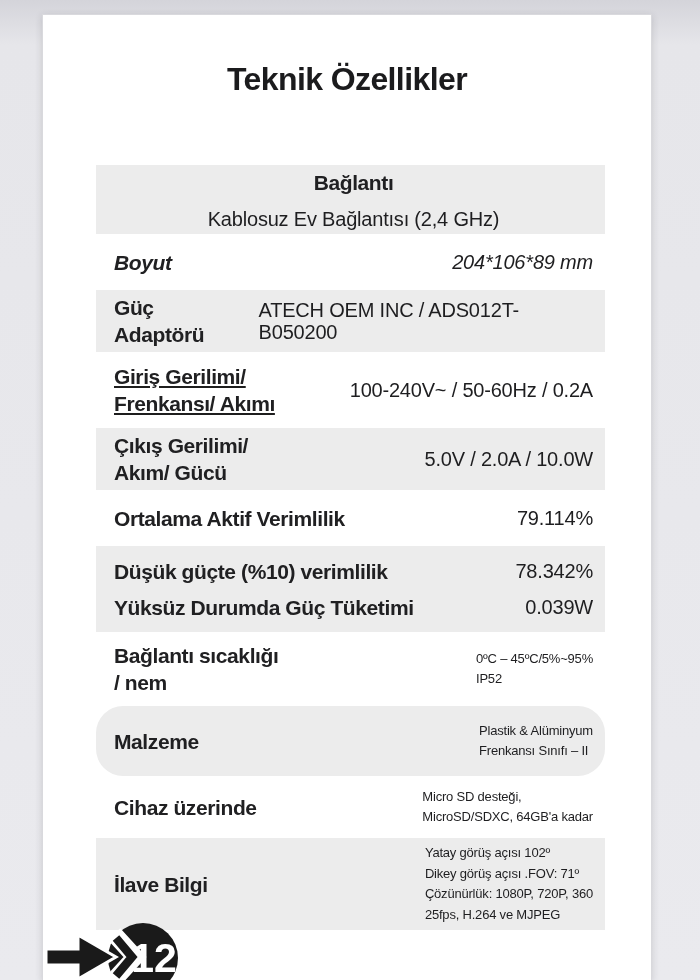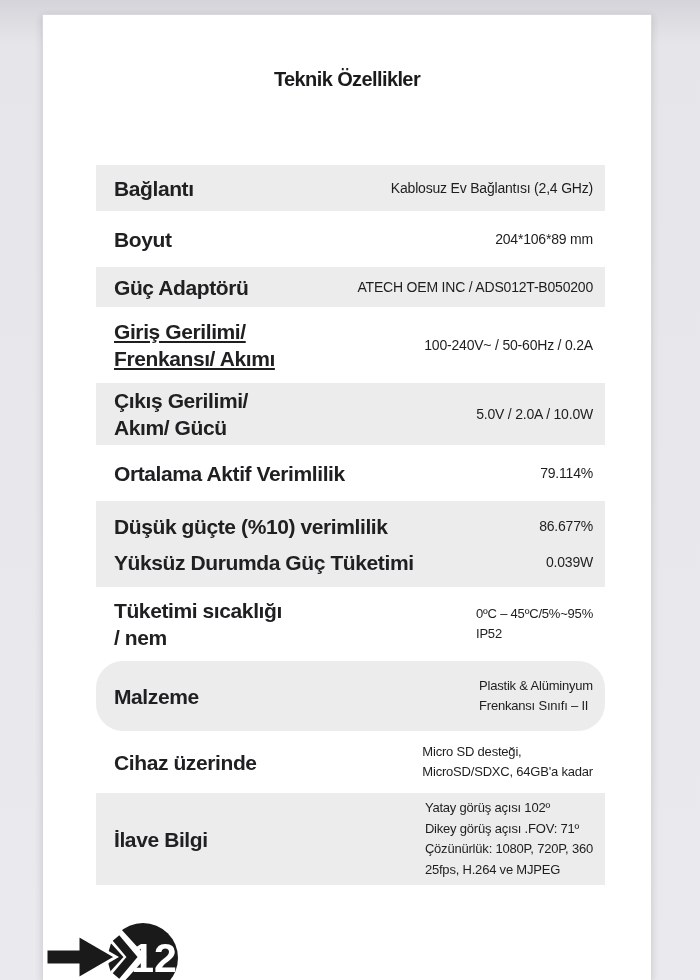--- a/index.html
+++ b/index.html
@@ -16,58 +16,58 @@
     width:610px; height:966px;
     background:#ffffff;
     border:1px solid #d9d9dd;
     border-bottom:none;
     box-shadow:0 2px 7px rgba(50,50,60,0.18);
     overflow:hidden;
   }
   .page-title {
     margin-top:46px;
     text-align:center;
-    font-size:20px;
+    font-size:32px;
     font-weight:700;
     letter-spacing:-0.6px;
     color:#1b1b1d;
     line-height:36px;
   }
   .spec-table {
     margin:68px 46px 0 53px; 
   }
   .spec-row {
     display:flex;
     align-items:center;
     justify-content:space-between;
     gap:12px;
     padding:4px 12px 4px 18px;
   }
   .spec-row.shaded { background:#ececec; }
-  .spec-row:nth-child(1){ min-height:46px; }
-  .spec-row:nth-child(2){ min-height:56px; }
+  .spec-row:nth-child(1){ min-height:46px;flex-direction:column; }
+  .spec-row:nth-child(2){ min-height:56px;font-style:italic; }
   .spec-row:nth-child(3){ min-height:40px; }
   .spec-row:nth-child(4){ min-height:76px;text-decoration:underline; }
   .spec-row:nth-child(5){ min-height:62px; }
   .spec-row:nth-child(6){ min-height:56px;gap:31px; }
   .spec-row:nth-child(7){ min-height:86px; }
   .spec-row:nth-child(8){ min-height:74px; }
   .spec-row:nth-child(9){ min-height:70px;border-radius:27px; }
   .spec-row:nth-child(10){ min-height:62px; }
   .spec-row:nth-child(11){ min-height:92px; }
   .cell-label {
     font-size:21px;
     font-weight:700;
     letter-spacing:-0.4px;
     line-height:27px;
     color:#202022;
     flex:1 1 auto;
   }
   .cell-value {
-    font-size:14px;
+    font-size:20px;
     font-weight:500;
     letter-spacing:-0.2px;
     line-height:22px;
     text-align:right;
     color:#1e1e20;
     flex:0 1 auto;
   }
   .cell-value .value-inner {
     display:inline-block;
     text-align:left;
@@ -138,30 +138,30 @@
       </div>
       <div class="spec-row">
         <div class="cell-label">
           <div>Ortalama Aktif Verimlilik</div>
         </div>
         <div class="cell-value"><div class="value-inner"><div>79.114%</div></div></div>
       </div>
       <div class="spec-row shaded pairs-row">
         <div class="pair-line">
           <div class="cell-label">Düşük güçte (%10) verimlilik</div>
-          <div class="cell-value">86.677%</div>
+          <div class="cell-value">78.342%</div>
         </div>
         <div class="pair-line">
           <div class="cell-label">Yüksüz Durumda Güç Tüketimi</div>
           <div class="cell-value">0.039W</div>
         </div>
       </div>
       <div class="spec-row small-value">
         <div class="cell-label">
-          <div>Tüketimi sıcaklığı</div>
+          <div>Bağlantı sıcaklığı</div>
           <div>/ nem</div>
         </div>
         <div class="cell-value"><div class="value-inner"><div>0ºC – 45ºC/5%~95%</div><div>IP52</div></div></div>
       </div>
       <div class="spec-row shaded small-value">
         <div class="cell-label">
           <div>Malzeme</div>
         </div>
         <div class="cell-value"><div class="value-inner"><div>Plastik &amp; Alüminyum</div><div>Frenkansı Sınıfı – II</div></div></div>
       </div>

